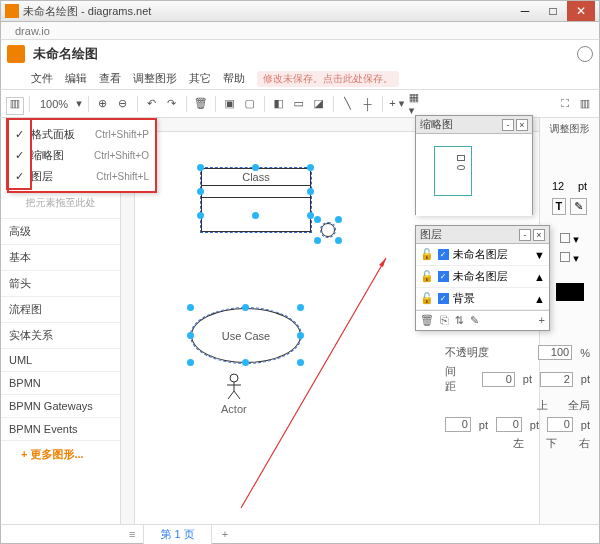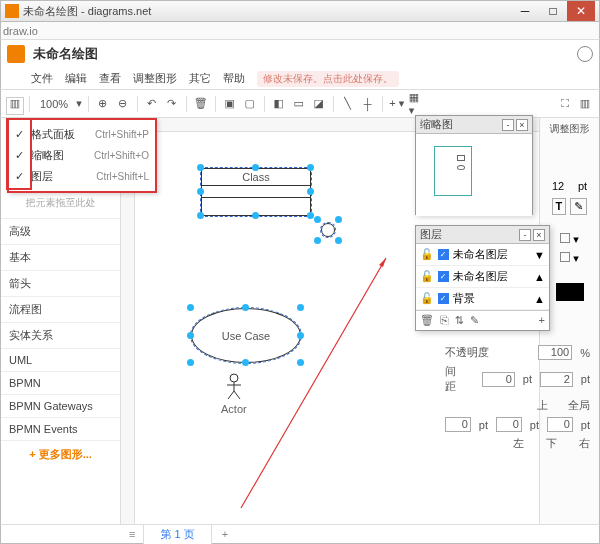--- a/index.html
+++ b/index.html
@@ -3,48 +3,48 @@
 <meta charset="utf-8">
 <style>
 *{box-sizing:border-box;margin:0;padding:0;font-family:"Microsoft YaHei",Arial,sans-serif;font-size:11px;}
 body{background:#f0f0f0;width:600px;height:544px;overflow:hidden;position:relative;}
 .titlebar{height:22px;background:linear-gradient(#fafafa,#e6e6e6);border:1px solid #bbb;display:flex;align-items:center;padding:0 4px;gap:4px;}
 .titlebar .icon{width:14px;height:14px;background:#f08000;display:inline-block;}
 .titlebar .title{flex:1;color:#444;}
 .winbtns{display:flex;height:100%;}
 .winbtn{width:28px;height:100%;display:flex;align-items:center;justify-content:center;font-size:12px;}
 .winbtn.close{background:#c94f3d;color:#fff;}
-.addrbar{height:18px;background:#fafafa;border-left:1px solid #bbb;border-right:1px solid #bbb;border-bottom:1px solid #ddd;display:flex;align-items:center;padding:0 2px;color:#777;}
+.addrbar{height:18px;background:#fafafa;border-left:1px solid #bbb;border-right:1px solid #bbb;border-bottom:1px solid #ddd;display:flex;align-items:center;padding:0 14px;color:#777;}
 .appbar{height:28px;background:#fff;border-left:1px solid #bbb;border-right:1px solid #bbb;display:flex;align-items:center;padding:0 6px;gap:8px;}
 .logo{width:18px;height:18px;background:#f08000;border-radius:2px;}
 .doctitle{font-size:13px;font-weight:600;color:#333;}
 .globe{margin-left:auto;width:16px;height:16px;border:1.5px solid #888;border-radius:50%;}
 .menubar{height:22px;background:#fff;border:1px solid #ddd;border-top:none;border-left:1px solid #bbb;border-right:1px solid #bbb;display:flex;align-items:center;padding:0 30px 0 30px;gap:12px;color:#444;}
 .menubar .save-hint{color:#d77a6e;background:#fbeceb;padding:1px 6px;border-radius:3px;font-size:10px;}
 .toolbar{height:28px;background:#fff;border-bottom:1px solid #ddd;border-left:1px solid #bbb;border-right:1px solid #bbb;display:flex;align-items:center;padding:0 6px;gap:4px;color:#555;}
 .toolbar .sep{width:1px;height:16px;background:#ddd;margin:0 2px;}
 .toolbar .zoom{padding:0 4px;}
 .tbicon{width:16px;height:16px;display:flex;align-items:center;justify-content:center;}
 .main{display:flex;height:406px;border-left:1px solid #bbb;border-right:1px solid #bbb;background:#fff;}
 .sidebar{width:120px;border-right:1px solid #ddd;display:flex;flex-direction:column;position:relative;}
 .viewmenu{position:absolute;top:0;left:6px;width:150px;border:2px solid #d33;background:#fff;z-index:5;padding:4px 0;box-shadow:2px 2px 4px rgba(0,0,0,.15);}
 .viewmenu .row{display:flex;align-items:center;padding:3px 6px;gap:6px;}
 .viewmenu .chk{width:10px;color:#333;}
 .viewmenu .lbl{flex:1;color:#333;}
 .viewmenu .sc{color:#888;font-size:10px;}
 .dragprompt{text-align:center;color:#aaa;font-size:10px;padding:8px 0;border-bottom:1px solid #eee;margin-top:70px;}
 .cat{padding:5px 8px;border-bottom:1px solid #eee;color:#444;cursor:pointer;}
-.more{color:#f08000;padding:6px 8px;font-weight:600;text-align:center;}
+.more{color:#f08000;padding:6px 20px;font-weight:600;}
 .canvas{flex:1;position:relative;background:#fff;background-image:radial-gradient(#ddd 0.5px,transparent 0.5px);background-size:10px 10px;overflow:hidden;}
 .ruler-h{position:absolute;top:0;left:0;right:0;height:14px;background:#f7f7f7;border-bottom:1px solid #ddd;}
 .ruler-v{position:absolute;top:0;left:0;bottom:0;width:14px;background:#f7f7f7;border-right:1px solid #ddd;}
 .shape{position:absolute;border:1px solid #333;background:rgba(255,255,255,.6);}
 .sel{outline:1px dashed #36c;}
 .handle{position:absolute;width:7px;height:7px;background:#29b6f6;border-radius:50%;}
-.classbox{left:80px;top:50px;width:110px;height:48px;}
+.classbox{left:80px;top:50px;width:110px;height:64px;}
 .classbox .hdr{border-bottom:1px solid #333;text-align:center;padding:2px 0;color:#555;}
 .classbox .sect{height:12px;border-bottom:1px solid #333;}
 .usecase{left:70px;top:190px;width:110px;height:55px;border-radius:50%;display:flex;align-items:center;justify-content:center;color:#555;}
 .actor{position:absolute;left:100px;top:255px;text-align:center;font-size:9px;color:#666;}
 .circ{position:absolute;left:200px;top:105px;width:14px;height:14px;border:1.2px solid #333;border-radius:50%;background:#fff;}
 .arrow{position:absolute;left:110px;top:135px;width:160px;height:260px;pointer-events:none;}
 .rightrail{width:60px;border-left:1px solid #ddd;background:#fbfbfb;padding:4px;}
 .rightrail .lbl{font-size:10px;color:#555;text-align:center;margin-bottom:4px;}
 .panel{position:absolute;background:#f5f5f5;border:1px solid #999;box-shadow:2px 2px 6px rgba(0,0,0,.2);}
 .panel .ph{height:18px;background:#e8e8e8;border-bottom:1px solid #bbb;display:flex;align-items:center;padding:0 4px;font-size:10px;color:#444;}

